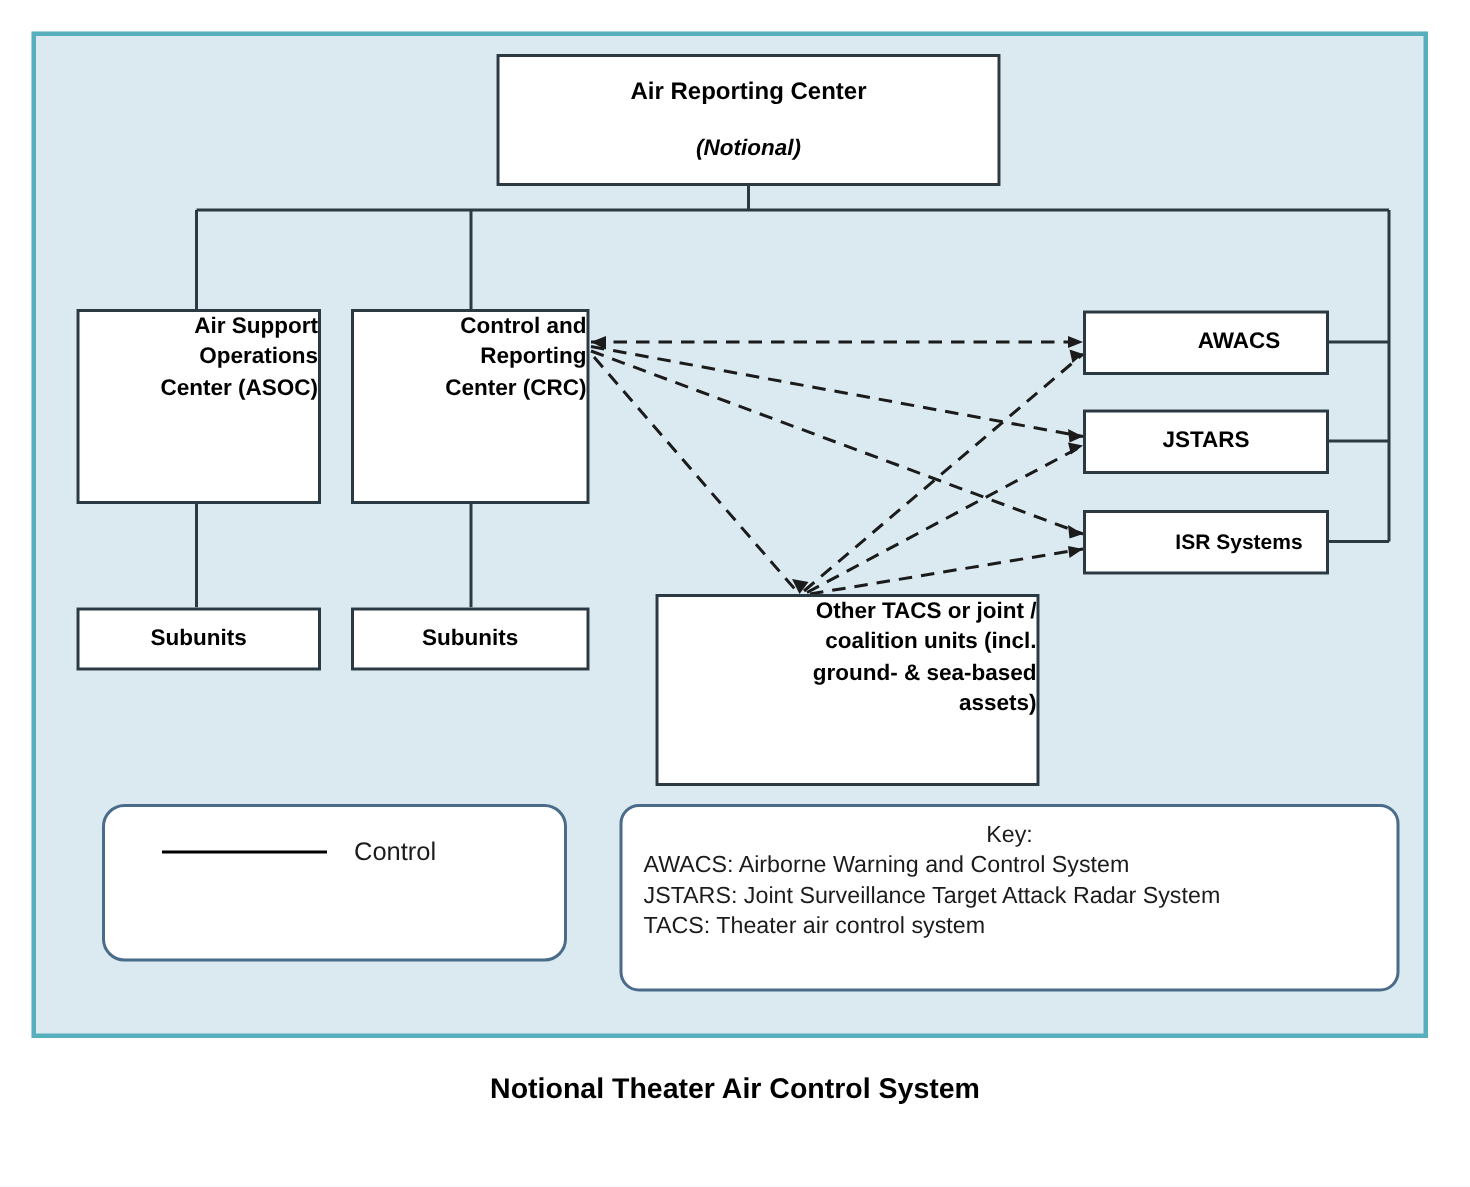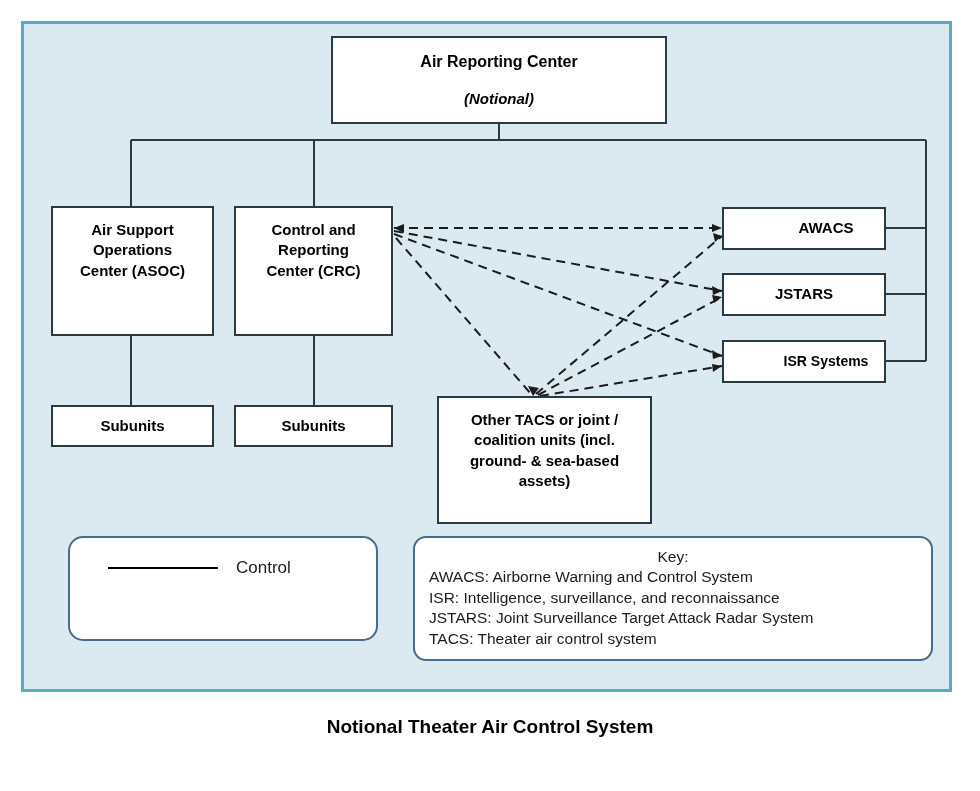--- a/index.html
+++ b/index.html
@@ -52,33 +52,33 @@
     text-align: center;
     line-height: 1.35;
     display: flex;
     justify-content: center;
   }
   .node .node-text {
     display: block;
     width: 100%;
     white-space: pre-line;
   }
-  .node.align-top { align-items: flex-start; padding-top: 12px; }
+  .node.align-top { align-items: flex-start; padding-top: 0; text-align: right; }
   .node.align-mid  { align-items: center; }
 
   
   #node-aoc      { left: 331px; top: 36px;  width: 336px; height: 88px; flex-direction: column; justify-content: center; }
   #node-aoc .aoc-title { font-size: 16px; font-weight: bold; }
   #node-aoc .aoc-sub   { font-size: 15px; font-weight: bold; font-style: italic; margin-top: 16px; }
 
   #node-asoc     { left: 51px;  top: 206px; width: 163px; height: 130px; }
   #node-crc      { left: 234px; top: 206px; width: 159px; height: 130px; }
   #node-sub-left { left: 51px;  top: 405px; width: 163px; height: 42px; }
   #node-sub-mid  { left: 234px; top: 405px; width: 159px; height: 42px; }
-  #node-tacs     { left: 437px; top: 396px; width: 215px; height: 128px; }
+  #node-tacs     { left: 437px; top: 396px; width: 256px; height: 128px; }
   #node-awacs    { left: 722px; top: 207px; width: 164px; height: 43px; padding-left: 44px; }
   #node-jstars   { left: 722px; top: 273px; width: 164px; height: 43px; }
   #node-isr      { left: 722px; top: 340px; width: 164px; height: 43px; padding-left: 44px; }
   #node-isr .node-text { font-size: 14px; }
 
   
   .panel {
     position: absolute;
     background: #ffffff;
     border: 2px solid #4a6b8a;
@@ -234,21 +234,20 @@
     <div class="legend-row row-1">
       <span class="legend-swatch solid"></span>
       <span class="legend-label">Control</span>
     </div>
   </div>
 
   <div class="panel" id="key-panel">
     <div class="key-body">
       <span class="key-title">Key:</span>
       <span class="key-line">AWACS: Airborne Warning and Control System</span>
-      <span class="key-line">ISR: Intelligence, surveillance, and reconnaissance</span>
       <span class="key-line">JSTARS: Joint Surveillance Target Attack Radar System</span>
       <span class="key-line">TACS: Theater air control system</span>
     </div>
   </div>
 
   <div id="caption">Notional Theater Air Control System</div>
 
 </div>
 
 </body></html>

